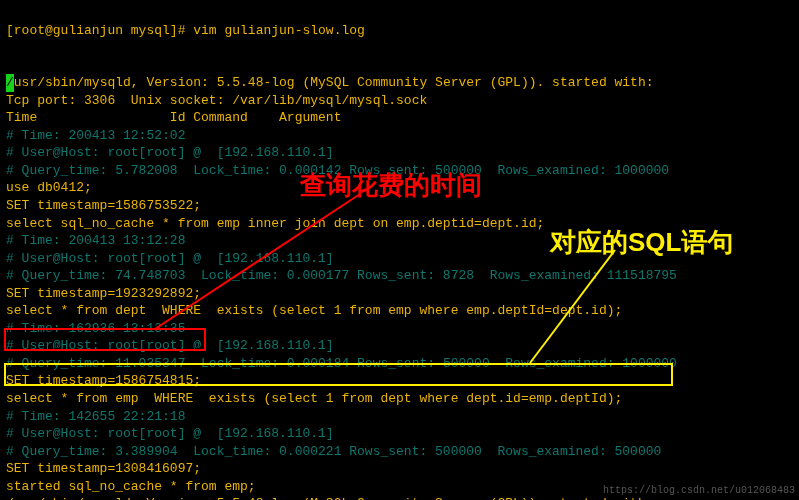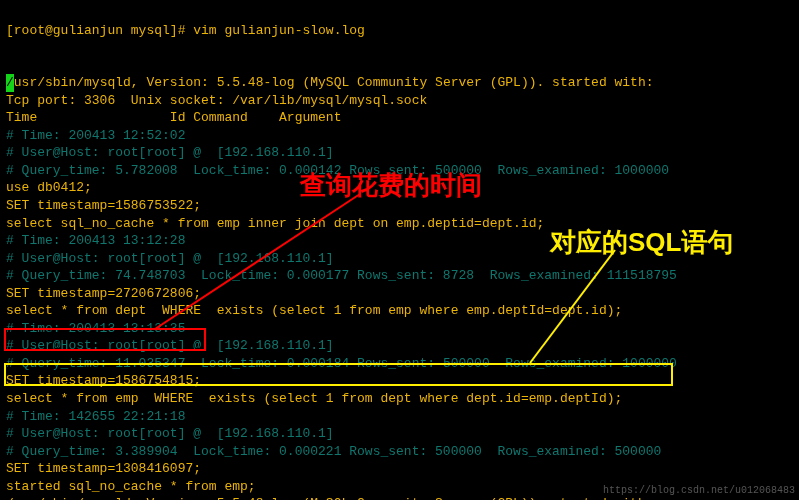--- a/index.html
+++ b/index.html
@@ -25,23 +25,23 @@
 <span class="white">Time                 Id Command    Argument</span>
 <span class="cyan"># Time: 200413 12:52:02</span>
 <span class="cyan"># User@Host: root[root] @  [192.168.110.1]</span>
 <span class="cyan"># Query_time: 5.782008  Lock_time: 0.000142 Rows_sent: 500000  Rows_examined: 1000000</span>
 <span class="white">use db0412;</span>
 <span class="white">SET timestamp=1586753522;</span>
 <span class="white">select sql_no_cache * from emp inner join dept on emp.deptid=dept.id;</span>
 <span class="cyan"># Time: 200413 13:12:28</span>
 <span class="cyan"># User@Host: root[root] @  [192.168.110.1]</span>
 <span class="cyan"># Query_time: 74.748703  Lock_time: 0.000177 Rows_sent: 8728  Rows_examined: 111518795</span>
-<span class="white">SET timestamp=2720672806;</span>
+<span class="white">SET timestamp=1923292892;</span>
 <span class="white">select * from dept  WHERE  exists (select 1 from emp where emp.deptId=dept.id);</span>
-<span class="cyan"># Time: 200413 13:13:35</span>
+<span class="cyan"># Time: 162936 13:13:35</span>
 <span class="cyan"># User@Host: root[root] @  [192.168.110.1]</span>
 <span class="cyan"># Query_time: 11.035347</span><span class="cyan">  Lock_time: 0.000184 Rows_sent: 500000  Rows_examined: 1000000</span>
 <span class="white">SET timestamp=1586754815;</span>
 <span class="white">select * from emp  WHERE  exists (select 1 from dept where dept.id=emp.deptId);</span>
 <span class="cyan"># Time: 142655 22:21:18</span>
 <span class="cyan"># User@Host: root[root] @  [192.168.110.1]</span>
 <span class="cyan"># Query_time: 3.389904  Lock_time: 0.000221 Rows_sent: 500000  Rows_examined: 500000</span>
 <span class="white">SET timestamp=1308416097;</span>
 <span class="white">started sql_no_cache * from emp;</span>
 <span class="white">/usr/sbin/mysqld, Version: 5.5.48-log (MySQL Community Server (GPL)). started with:</span>

